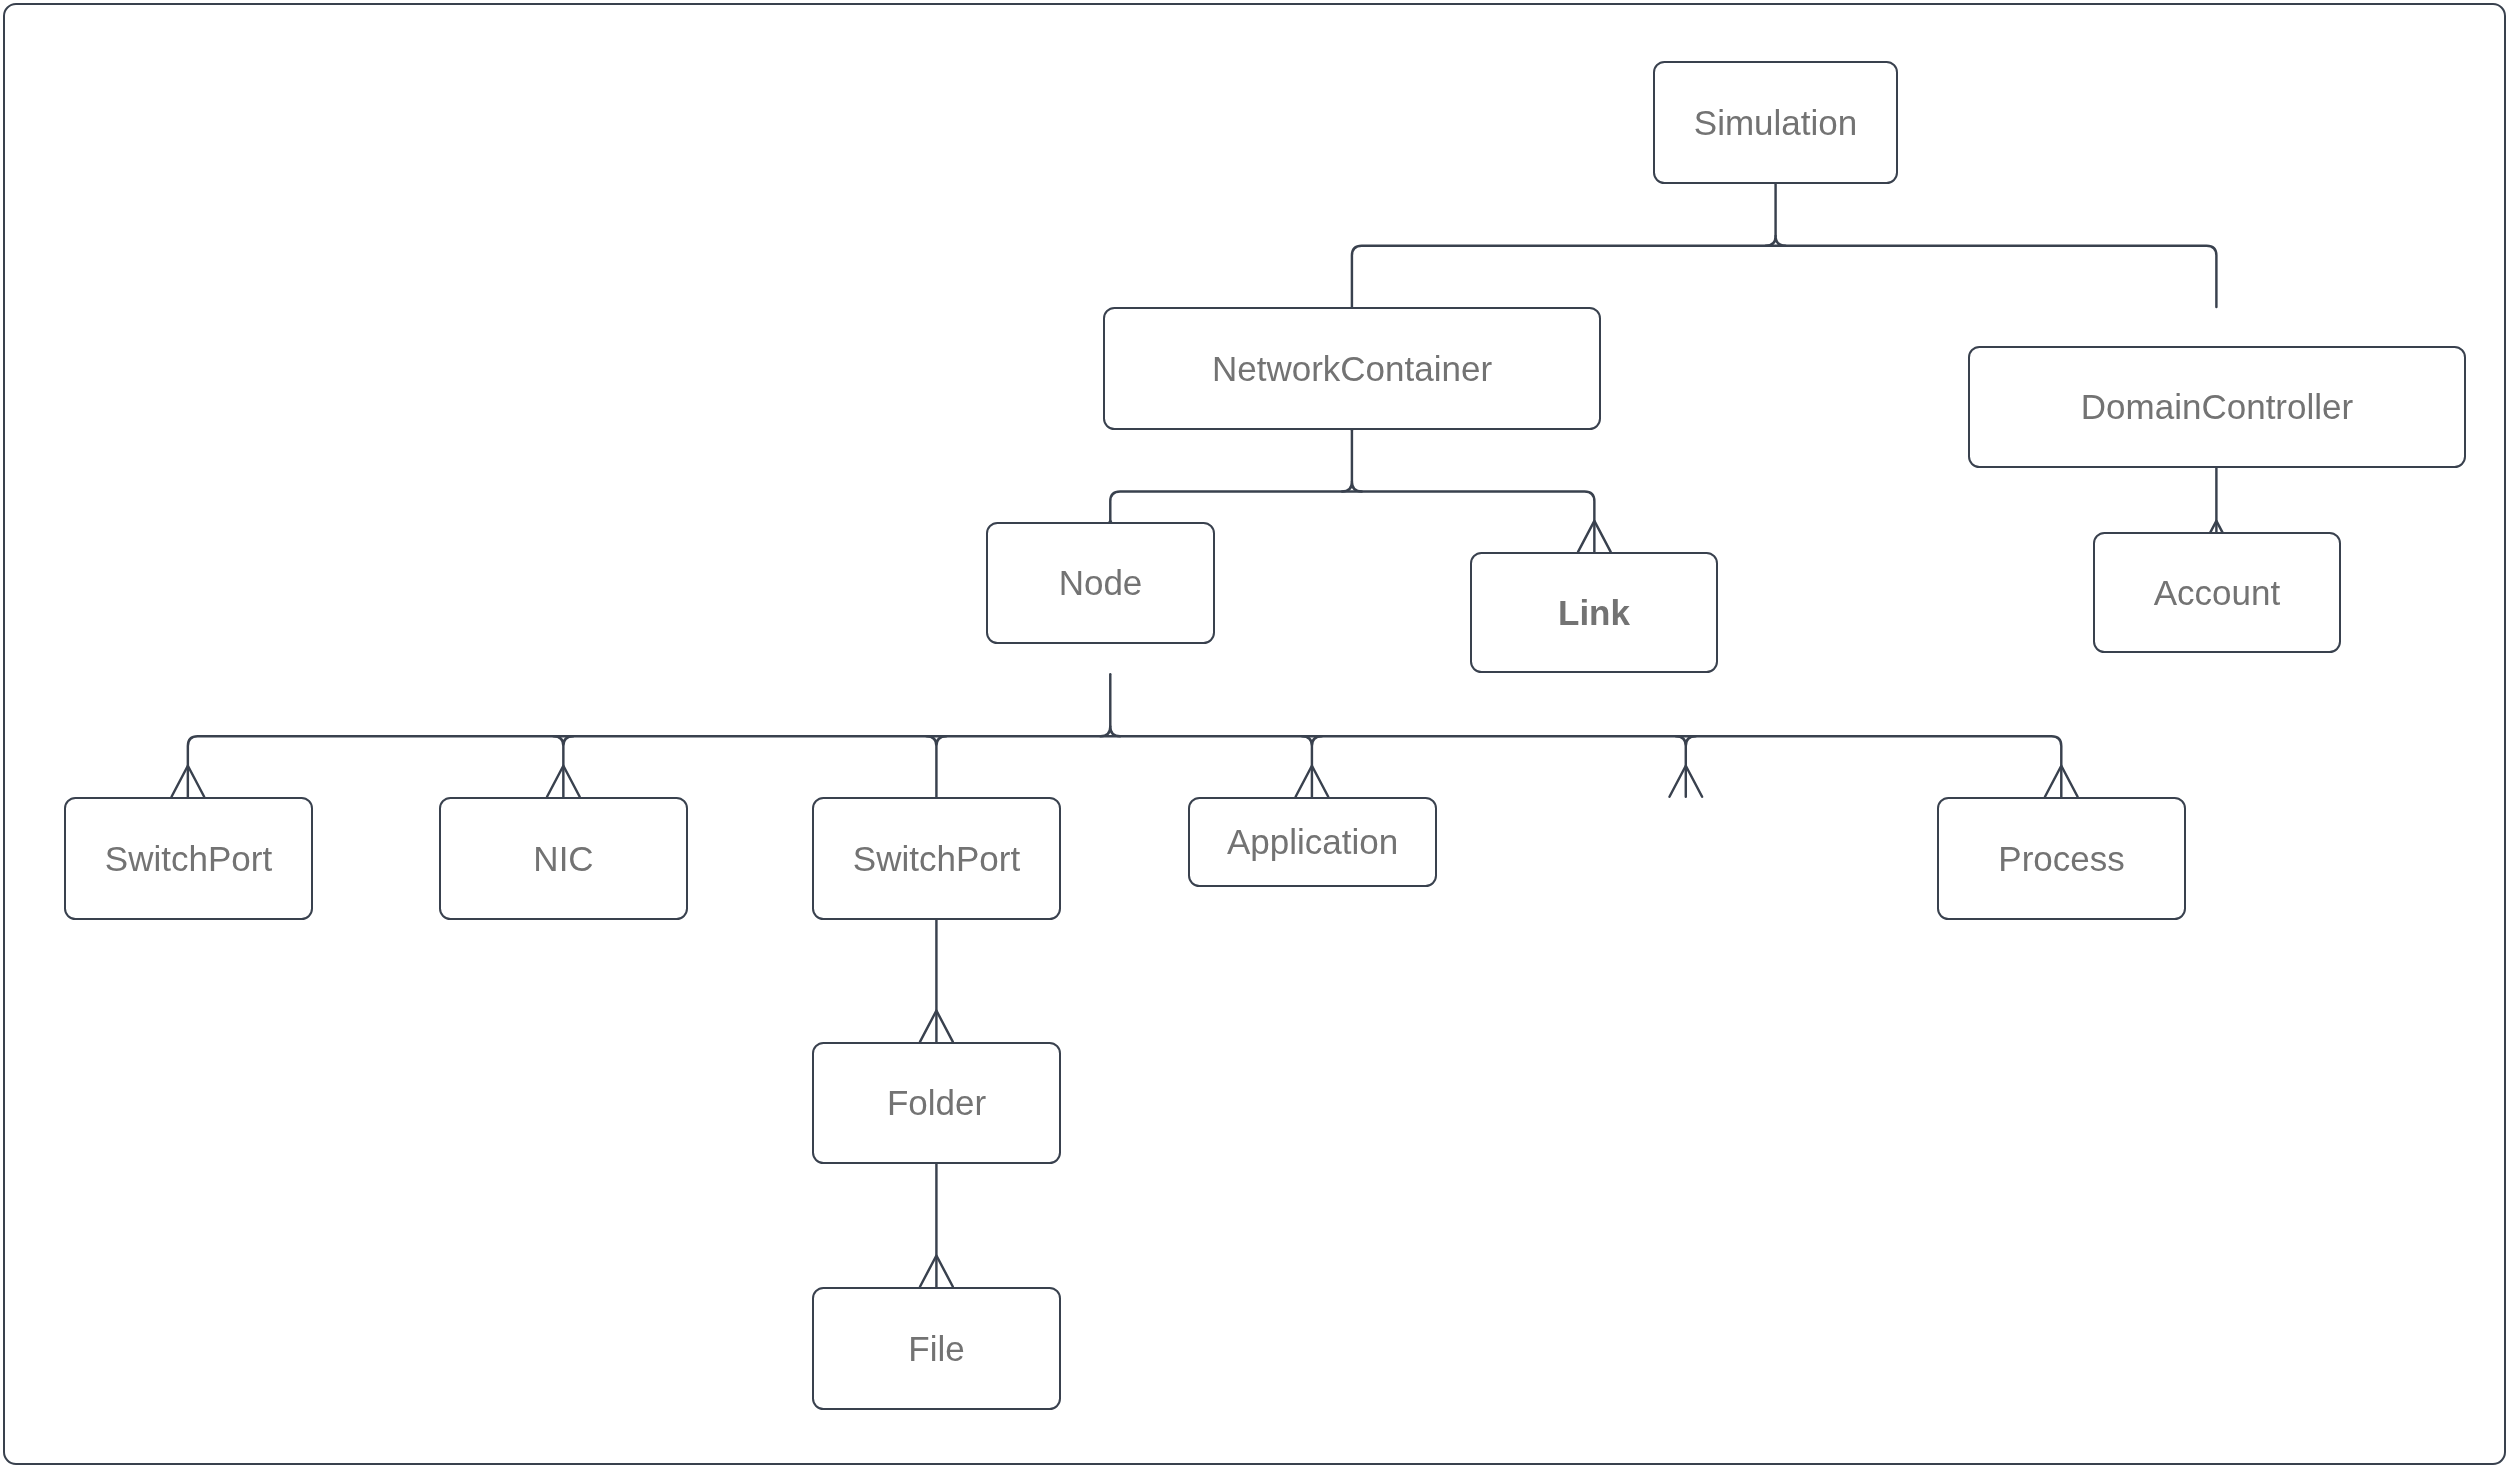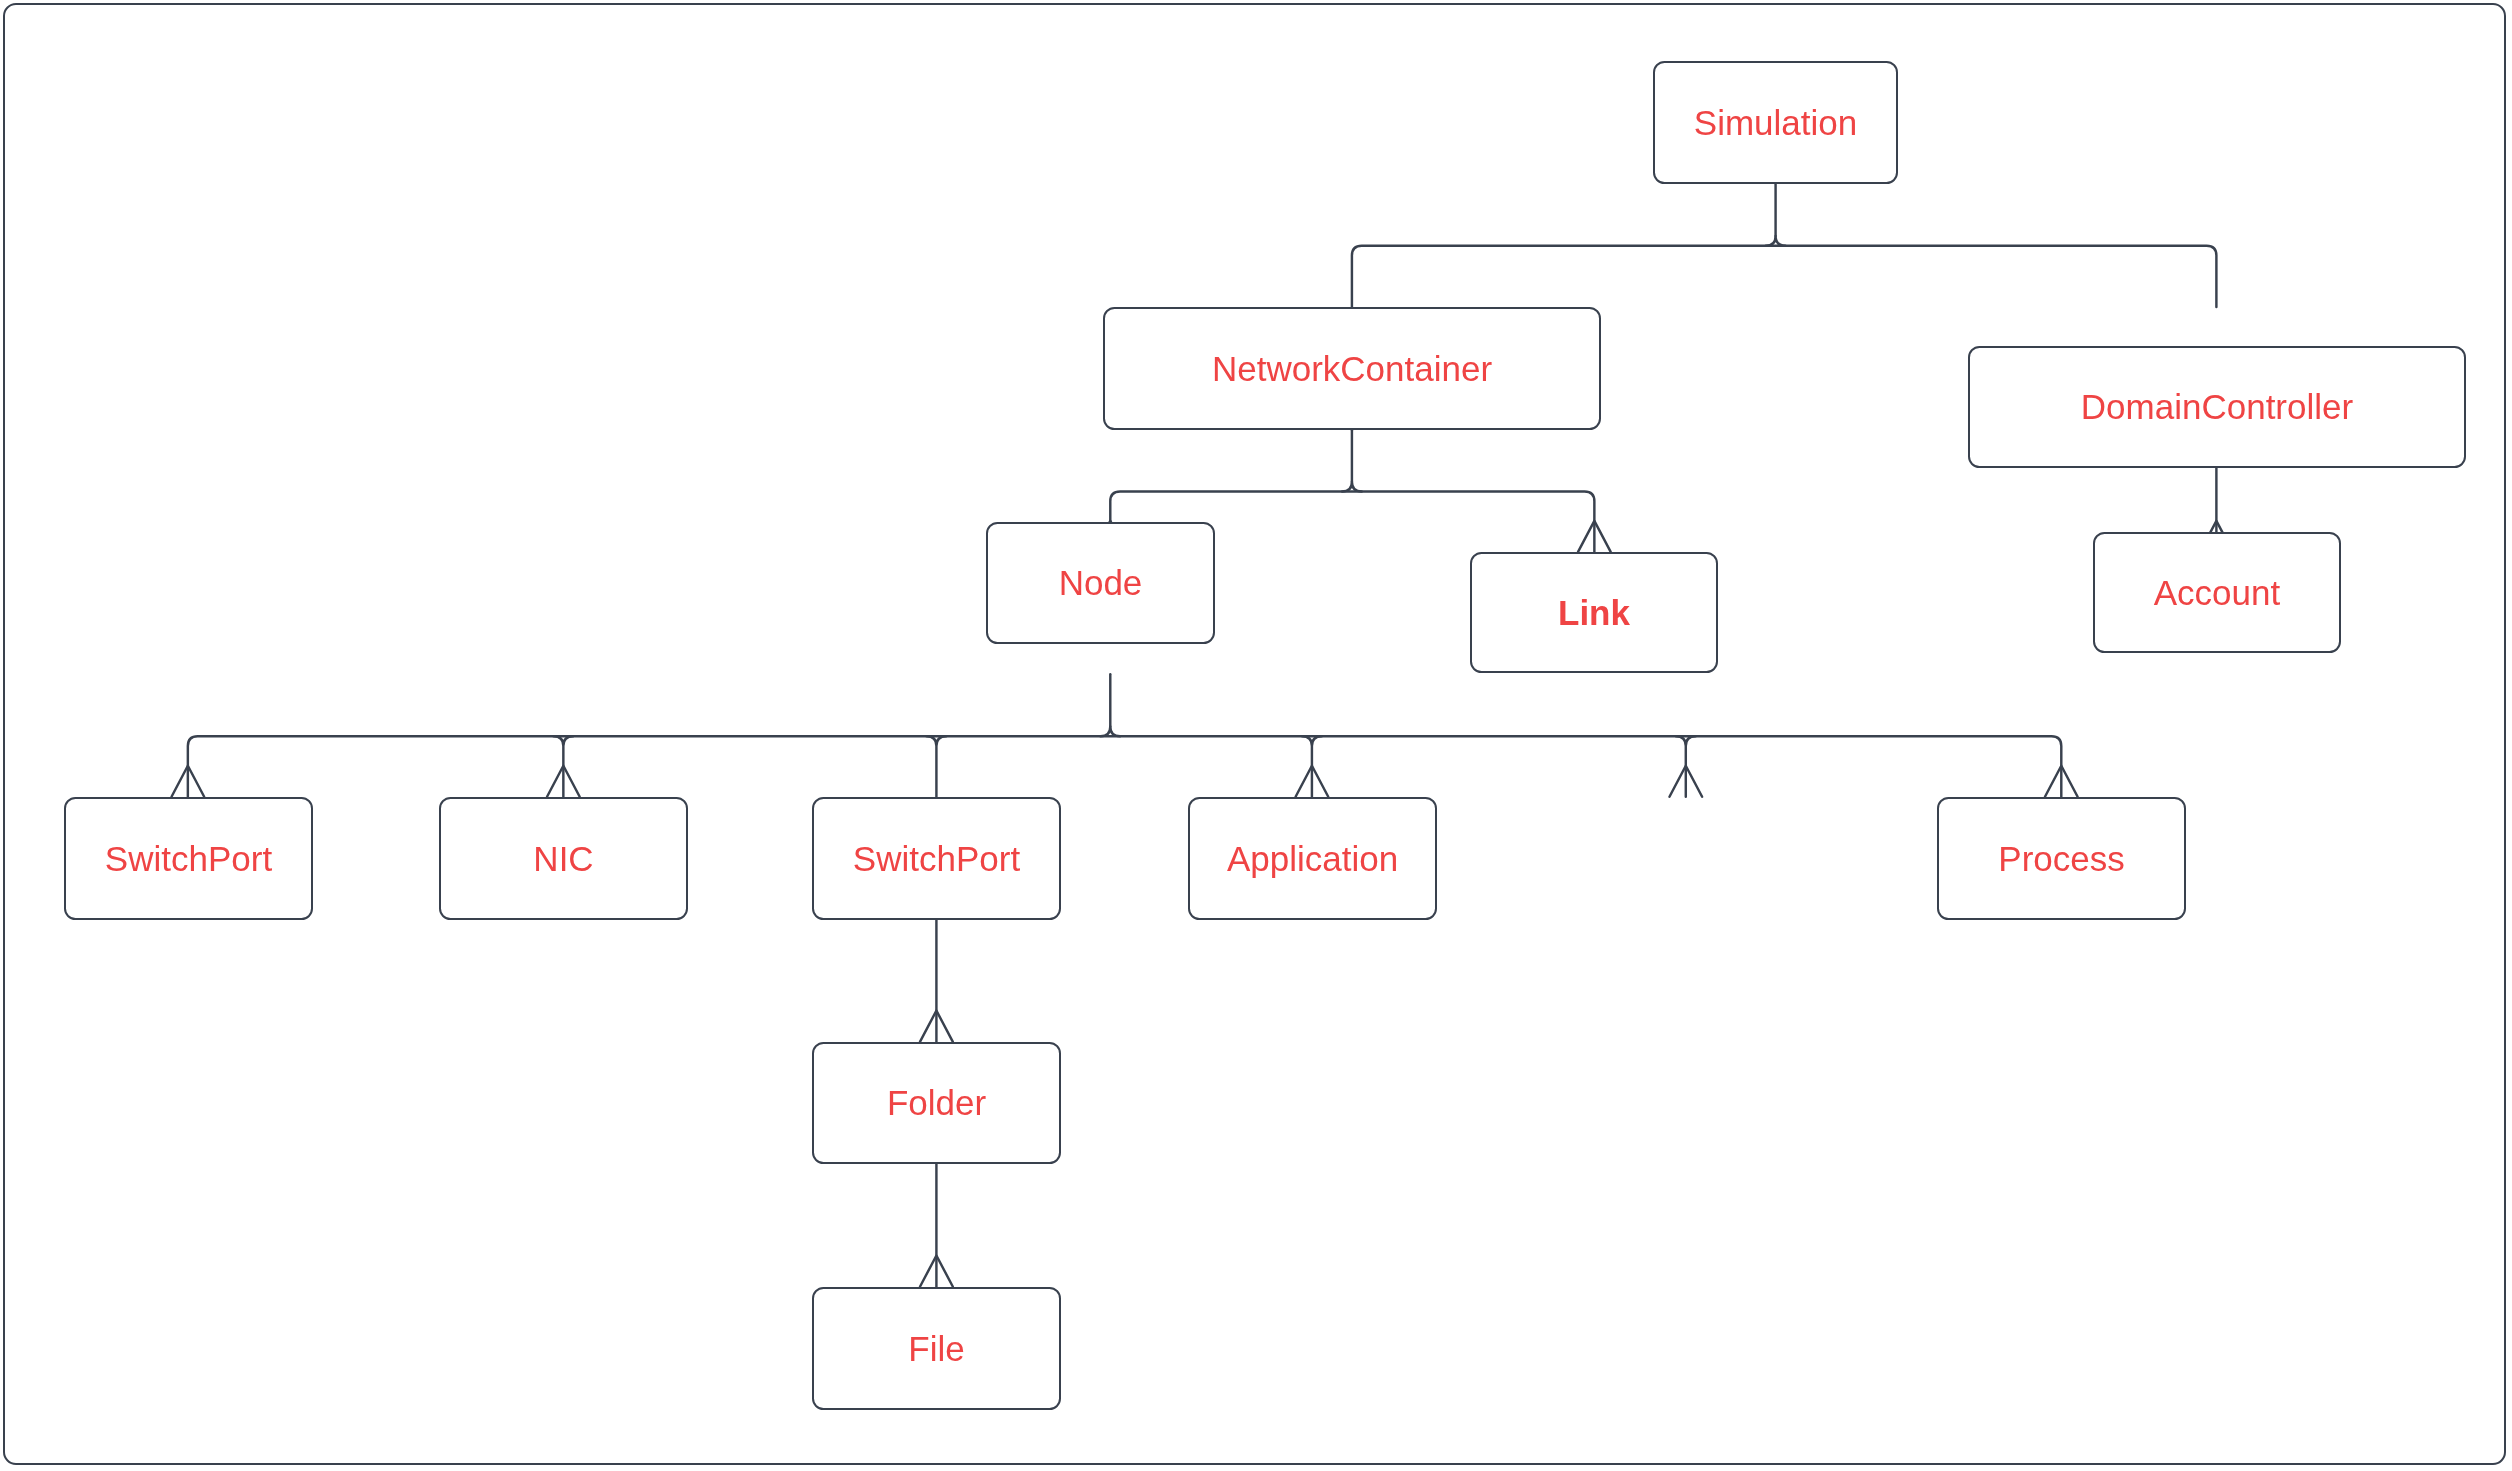--- a/index.html
+++ b/index.html
@@ -40,21 +40,21 @@
   .dnode {
     position: absolute;
     background: #ffffff;
     border: 2.4px solid #39414e;
     border-radius: 11.4px;
     box-sizing: border-box;
     display: flex;
     align-items: center;
     justify-content: center;
     font-size: 35px;
-    color: #ef4444;
+    color: #737373;
     cursor: default;
     text-align: center;
   }
   .dnode span { white-space: nowrap; }
 </style>
 </head>
 <body>
 
 <div class="canvas">
 
@@ -128,21 +128,21 @@
   </div>
 
   <div class="dnode" style="left:439px;  top:797px; width:249px; height:123px;">
     <span>NIC</span>
   </div>
 
   <div class="dnode" style="left:812px;  top:797px; width:249px; height:123px;">
     <span>SwitchPort</span>
   </div>
 
-  <div class="dnode" style="left:1188px; top:797px; width:249px; height:123px;">
+  <div class="dnode" style="left:1188px; top:797px; width:249px; height:90px;">
     <span>Application</span>
   </div>
 
 
   <div class="dnode" style="left:1937px; top:797px; width:249px; height:123px;text-align:center;">
     <span>Process</span>
   </div>
 
   <div class="dnode" style="left:812px;  top:1042px; width:249px; height:122px;text-align:right;">
     <span>Folder</span>

